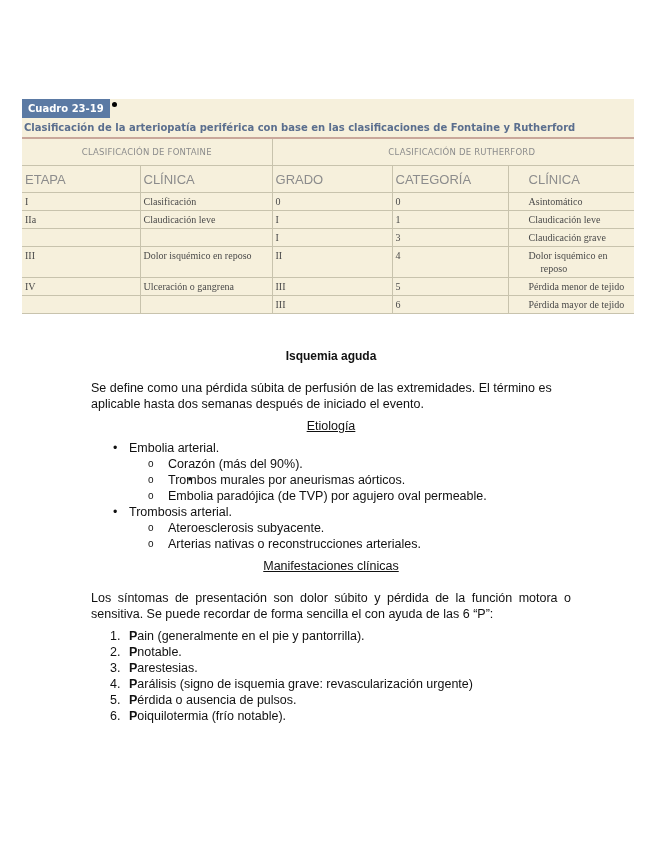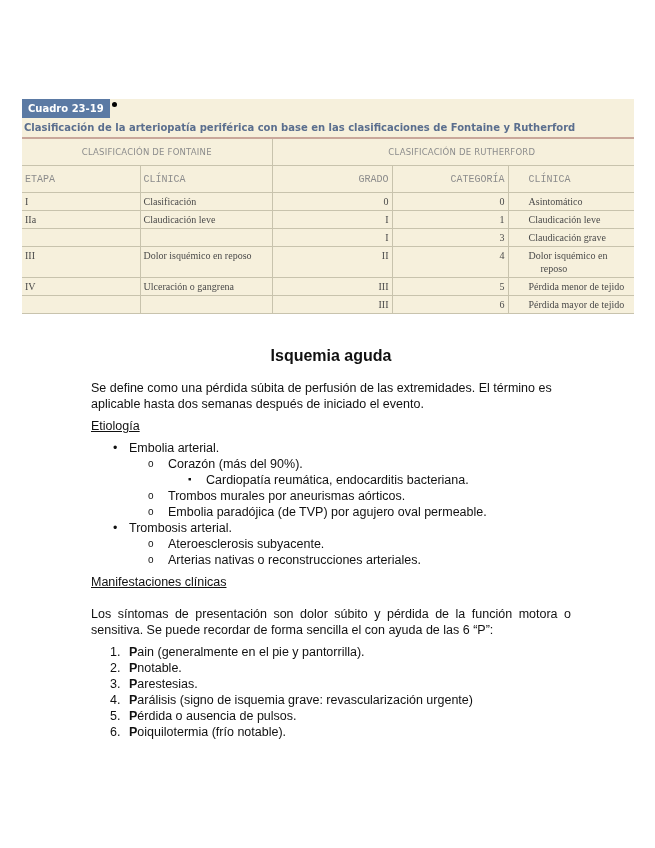--- a/index.html
+++ b/index.html
@@ -6,27 +6,27 @@
   body { width: 655px; height: 848px; position: relative; overflow: hidden; }
   .tbl-wrap { position: absolute; left: 22px; top: 78px; width: 612px; background: #f6f0dc; margin-top: 21px; }
   .cuadro-row { height: 19px; position: relative; }
   .cuadro { position: absolute; left: 0; top: 0; height: 19px; line-height: 19px; padding: 0 6px; background: #5b7aa4; color: #ffffff; font-family: "DejaVu Sans", sans-serif; font-size: 10px; font-weight: bold; }
   .dot { position: absolute; left: 90px; top: 3px; width: 5px; height: 5px; border-radius: 50%; background: #000; }
   .tbl-title { font-family: "DejaVu Sans", sans-serif; font-size: 10px; font-weight: bold; color: #5a6e8e; padding: 4px 14px 4px 2px; border-bottom: 2px solid #c9a79a; }
   table.ct { width: 100%; border-collapse: collapse; table-layout: fixed; }
   table.ct td { border-bottom: 1px solid #c8c3ad; border-right: 1px solid #c8c3ad; padding: 2px 3px; vertical-align: top; font-family: "Liberation Serif", serif; font-size: 10px; color: #4a4a4a; line-height: 13px; }
   table.ct td:last-child { border-right: none; padding-left: 20px; }
   table.ct tr.group td { font-family: "DejaVu Sans", sans-serif; font-size: 8.5px; color: #8c8c8c; text-align: center; height: 22px; vertical-align: middle; letter-spacing: 0.2px; }
-  table.ct tr.head td { font-family: Liberation Mono, monospace; font-size: 10px; color: #8c8c8c; height: 22px; vertical-align: middle; }
-  table.ct td.c { text-align: right; }
+  table.ct tr.head td { font-family: Liberation Sans, sans-serif; font-size: 13px; color: #8c8c8c; height: 22px; vertical-align: middle; }
+  table.ct td.c { text-align: left; }
   .hang-inner { display: block; padding-left: 12px; text-indent: -12px; }
   .doc { position: absolute; left: 91px; top: 348px; width: 480px; font-family: "Liberation Sans", sans-serif; font-size: 12.5px; color: #111; line-height: 16px; }
-  .doc h2 { font-size: 16px; font-weight: bold; text-align: center; margin: 0 0 6px 0; }
+  .doc h2 { font-size: 12px; font-weight: bold; text-align: center; margin: 0 0 6px 0; }
   .doc p { margin: 16px 0 6px 0; }
-  .doc .ul-h { text-decoration: underline; margin: 0 0 6px 0; }
+  .doc .ul-h { text-decoration: underline; margin: 0 0 6px 0; text-align: center; }
   .l1 { position: relative; padding-left: 38px; }
   .l1 > .b { position: absolute; left: 22px; top: 0; }
   .l2 { position: relative; padding-left: 77px; }
   .l2 > .b { position: absolute; left: 57px; top: 0; font-size: 10px; }
   .l3 { position: relative; padding-left: 115px; }
   .l3 > .b { position: absolute; left: 97px; top: -1px; font-size: 9px; }
   .sect { margin-bottom: 6px; }
   .ol-item { position: relative; padding-left: 38px; }
   .ol-item .n { position: absolute; left: 19px; top: 0; }
   .ol-item b { font-weight: bold; }
@@ -111,21 +111,21 @@
 
 <div class="doc">
   <h2>Isquemia aguda</h2>
   <p>Se define como una pérdida súbita de perfusión de las extremidades. El término es aplicable hasta dos semanas después de iniciado el evento.</p>
   <div class="ul-h">Etiología</div>
 
   <div class="sect">
     <div class="l1"><span class="b">•</span><span>Embolia arterial.</span></div>
     <div class="l2"><span class="b">o</span><span>Corazón (más del 90%).</span></div>
     <div class="l3"><span class="b">▪</span></div>
-    <div class="l3"><span class="b">▪</span><span>Cardiopatía reumática, endocarditis bacteriana.</span></div>
+    <div class="l3"><span class="b">▪</span></div>
     <div class="l2"><span class="b">o</span><span>Trombos murales por aneurismas aórticos.</span></div>
     <div class="l2"><span class="b">o</span><span>Embolia paradójica (de TVP) por agujero oval permeable.</span></div>
     <div class="l1"><span class="b">•</span><span>Trombosis arterial.</span></div>
     <div class="l2"><span class="b">o</span><span>Ateroesclerosis subyacente.</span></div>
     <div class="l2"><span class="b">o</span><span>Arterias nativas o reconstrucciones arteriales.</span></div>
   </div>
 
   <div class="ul-h">Manifestaciones clínicas</div>
   <p class="justify">Los síntomas de presentación son dolor súbito y pérdida de la función motora o sensitiva. Se puede recordar de forma sencilla el con ayuda de las 6 “P”:</p>
 

